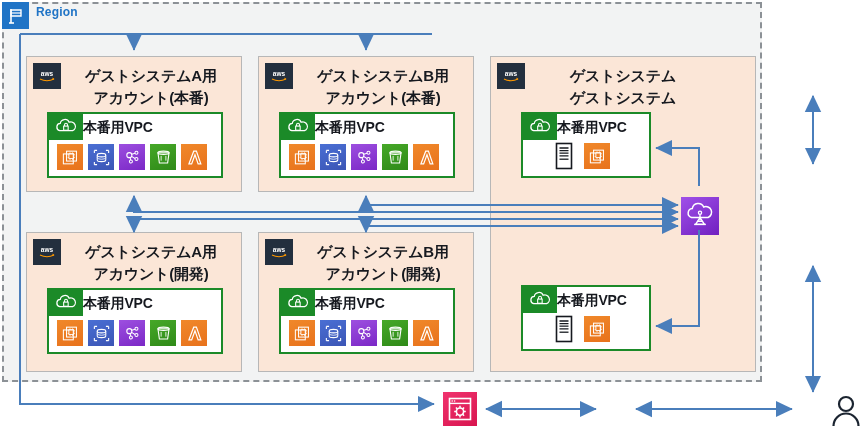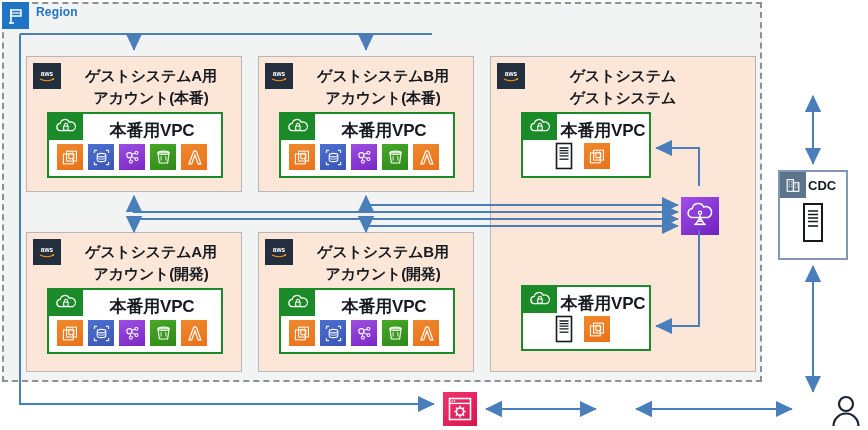--- a/index.html
+++ b/index.html
@@ -35,22 +35,22 @@
 
   
   .vpc{
     position:absolute;background:#ffffff;border:2px solid #1b8a28;box-sizing:border-box;
   }
   .vpc-icon{
     position:absolute;left:0;top:0;width:34px;height:26px;background:#1b8a28;
     display:flex;align-items:center;justify-content:center;
   }
   .vpc-title{
-    position:absolute;left:34px;right:0;top:5px;text-align:center;
-    font-size:17px;font-weight:bold;color:#16191f;letter-spacing:-.2px;
+    position:absolute;left:34px;right:0;top:5px;
+    font-size:14px;font-weight:bold;color:#16191f;letter-spacing:-.2px;
   }
   .svc-row{position:absolute;display:flex;gap:5px;}
   .svc{width:26px;height:26px;display:flex;align-items:center;justify-content:center;}
   .svc.ec2{background:linear-gradient(160deg,#f0882a,#e8721c);}
   .svc.db{background:linear-gradient(160deg,#4a6fd4,#3b55b5);}
   .svc.sns{background:linear-gradient(160deg,#9d4fe0,#7b28c6);}
   .svc.s3{background:linear-gradient(160deg,#46a828,#2f8a18);}
   .svc.lambda{background:linear-gradient(160deg,#f0882a,#e8721c);}
   .svc-server{width:22px;height:30px;display:flex;align-items:center;justify-content:center;}
 
@@ -440,40 +440,20 @@
         </div>
         <div class="svc lambda">
           <svg width="19" height="19" viewBox="0 0 24 24">
             <path d="M5 20 L11 4 h3.4 L20 20 h-3.4 L12.6 8.6 L8.4 20 Z" fill="none" stroke="#fff" stroke-width="1.5"></path>
           </svg>
         </div>
       </div>
     </div>
   </div>
 
-  <div class="cdc" style="left:778px;top:170px;width:70px;height:90px;">
-    <div class="cdc-icon">
-      <svg width="18" height="18" viewBox="0 0 20 20">
-        <rect x="3.5" y="4" width="7" height="13" fill="none" stroke="#ffffff" stroke-width="1.3"></rect>
-        <rect x="10.5" y="7.5" width="6" height="9.5" fill="none" stroke="#ffffff" stroke-width="1.3"></rect>
-        <path d="M5.2 6.6 h1.2 M8 6.6 h1.2 M5.2 9.2 h1.2 M8 9.2 h1.2 M5.2 11.8 h1.2 M8 11.8 h1.2" stroke="#ffffff" stroke-width="1"></path>
-        <path d="M12 10 h1.2 M14.4 10 h1.2 M12 12.6 h1.2 M14.4 12.6 h1.2" stroke="#ffffff" stroke-width="1"></path>
-      </svg>
-    </div>
-    <div class="cdc-title">CDC</div>
-    <div class="cdc-body">
-      <div>
-        <svg width="26" height="42" viewBox="0 0 26 42">
-          <rect x="4" y="2" width="18" height="37" fill="#ffffff" stroke="#16191f" stroke-width="2"></rect>
-          <path d="M8 9 h10 M8 12.5 h10 M8 16 h10 M8 19.5 h10" stroke="#16191f" stroke-width="1.6"></path>
-          <path d="M8 24 h10" stroke="#16191f" stroke-width="1.6"></path>
-        </svg>
-      </div>
-    </div>
-  </div>
 
   <div class="console-icon" style="left:443px;top:392px;">
     <svg width="26" height="26" viewBox="0 0 26 26">
       <rect x="2.5" y="2.5" width="21" height="21" fill="none" stroke="#ffffff" stroke-width="1.6"></rect>
       <path d="M2.5 7.4 h21" stroke="#ffffff" stroke-width="1.4"></path>
       <circle cx="5.2" cy="5" r=".8" fill="#ffffff"></circle>
       <circle cx="7.6" cy="5" r=".8" fill="#ffffff"></circle>
       <circle cx="13" cy="15.6" r="3.6" fill="none" stroke="#ffffff" stroke-width="1.6"></circle>
       <path d="M13 9.8 v1.9 M13 19.5 v1.9 M7.2 15.6 h1.9 M16.9 15.6 h1.9
                M8.9 11.5 l1.4 1.4 M15.7 18.3 l1.4 1.4 M17.1 11.5 l-1.4 1.4 M10.3 18.3 l-1.4 1.4" stroke="#ffffff" stroke-width="1.5"></path>

